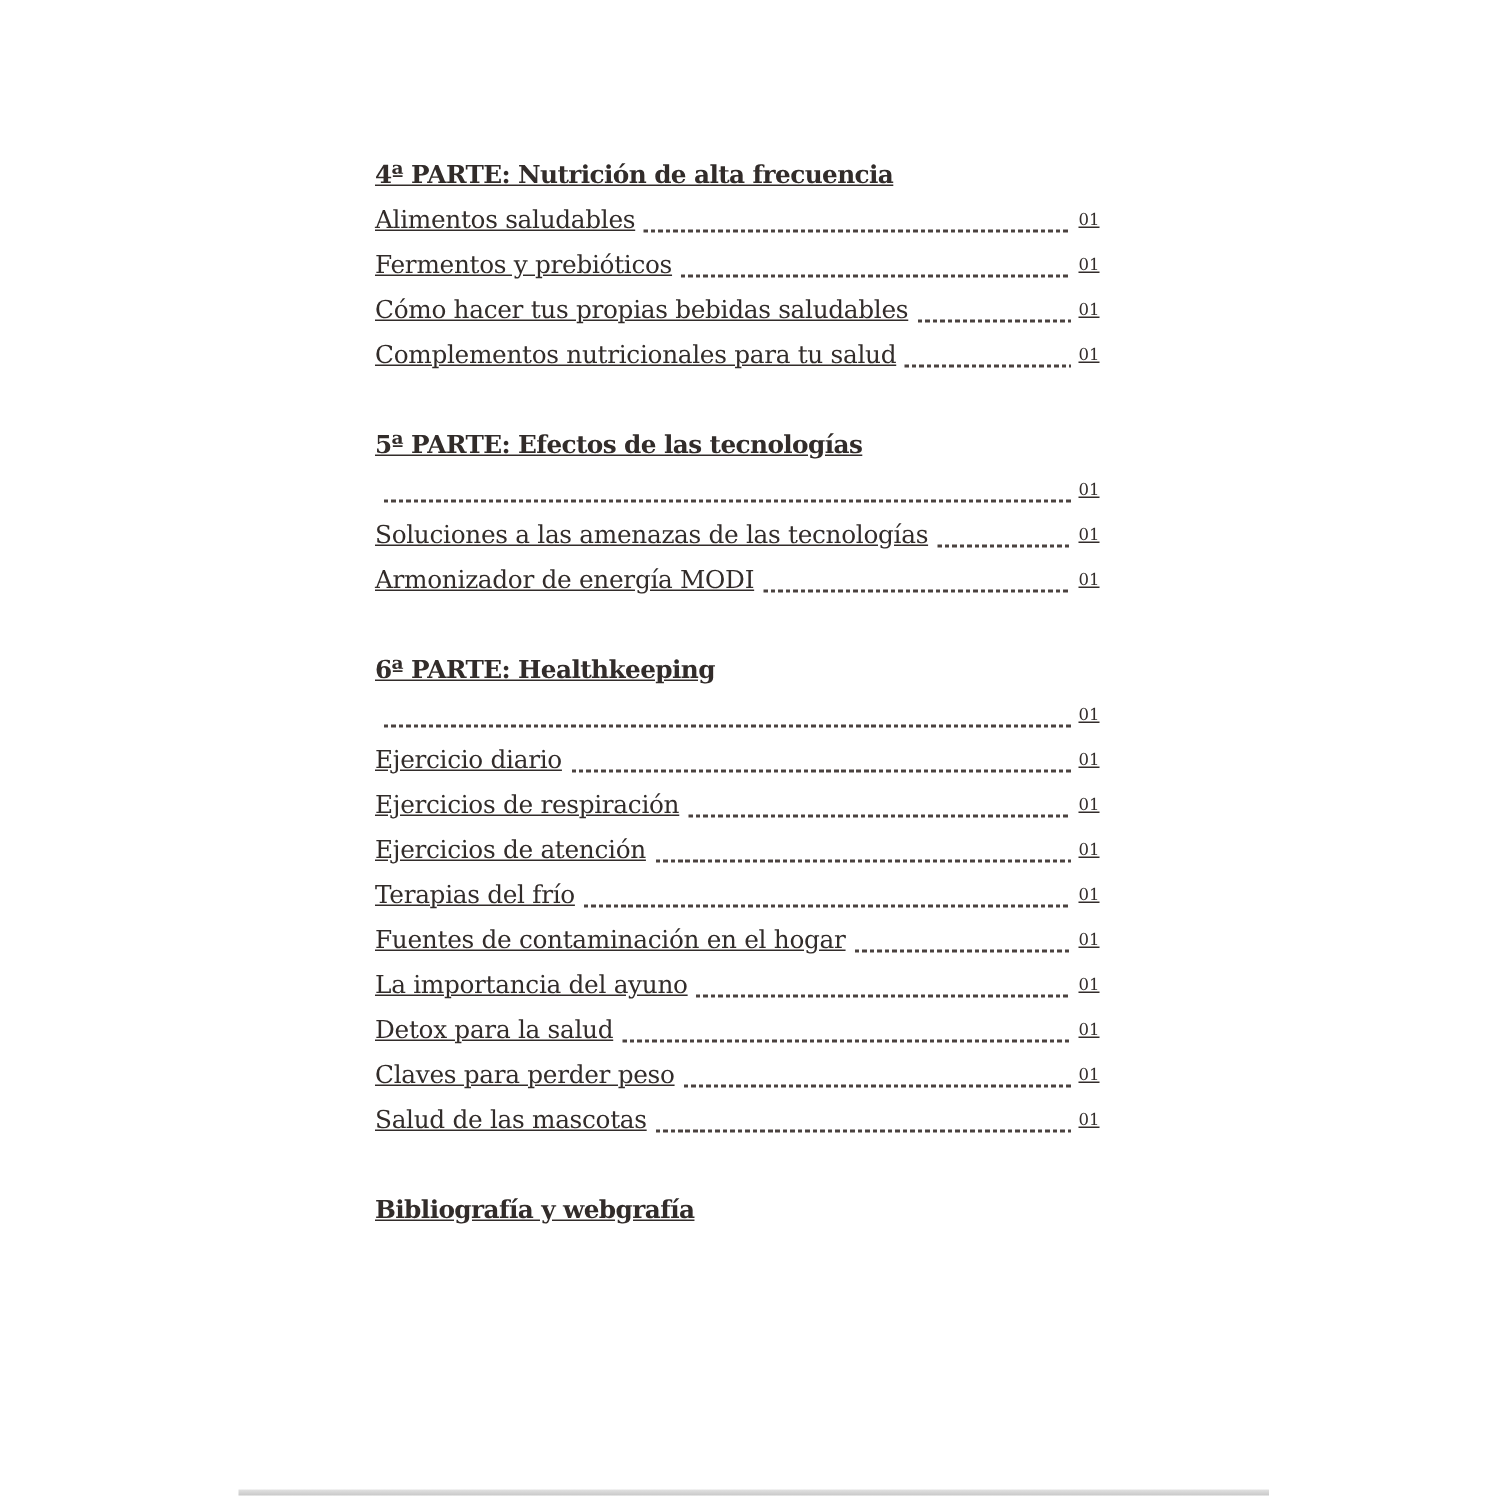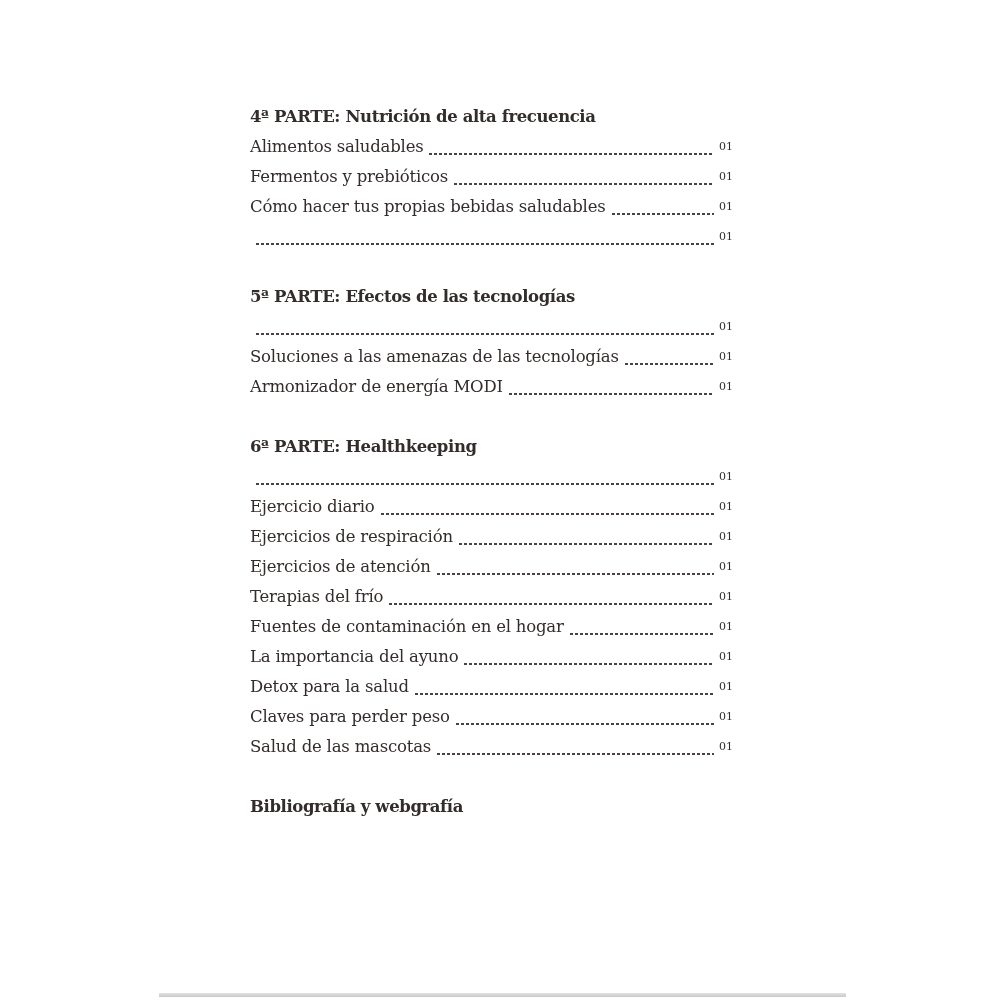--- a/index.html
+++ b/index.html
@@ -19,20 +19,21 @@
     color: #322c2a;
   }
   .toc {
     position: absolute;
     left: 250px;
     top: 102px;
     width: 483px;
   }
   .toc-section {
     margin-bottom: 30px;
+    text-decoration: underline;
   }
   .toc-heading {
     font-weight: bold;
     font-size: 16.5px;
     line-height: 30px;
     letter-spacing: -0.4px;
     white-space: nowrap;
   }
   .toc-row {
     display: flex;
@@ -82,20 +83,21 @@
         <span class="t">Fermentos y prebióticos</span>
         <span class="leader"></span>
         <span class="p">01</span>
       </div>
       <div class="toc-row">
         <span class="t">Cómo hacer tus propias bebidas saludables</span>
         <span class="leader"></span>
         <span class="p">01</span>
       </div>
       <div class="toc-row">
+        <span class="t">Complementos nutricionales para tu salud</span>
         <span class="leader"></span>
         <span class="p">01</span>
       </div>
     </div>
 
     <div class="toc-section">
       <div class="toc-heading">5ª PARTE: Efectos de las tecnologías</div>
       <div class="toc-row">
         <span class="leader"></span>
         <span class="p">01</span>

